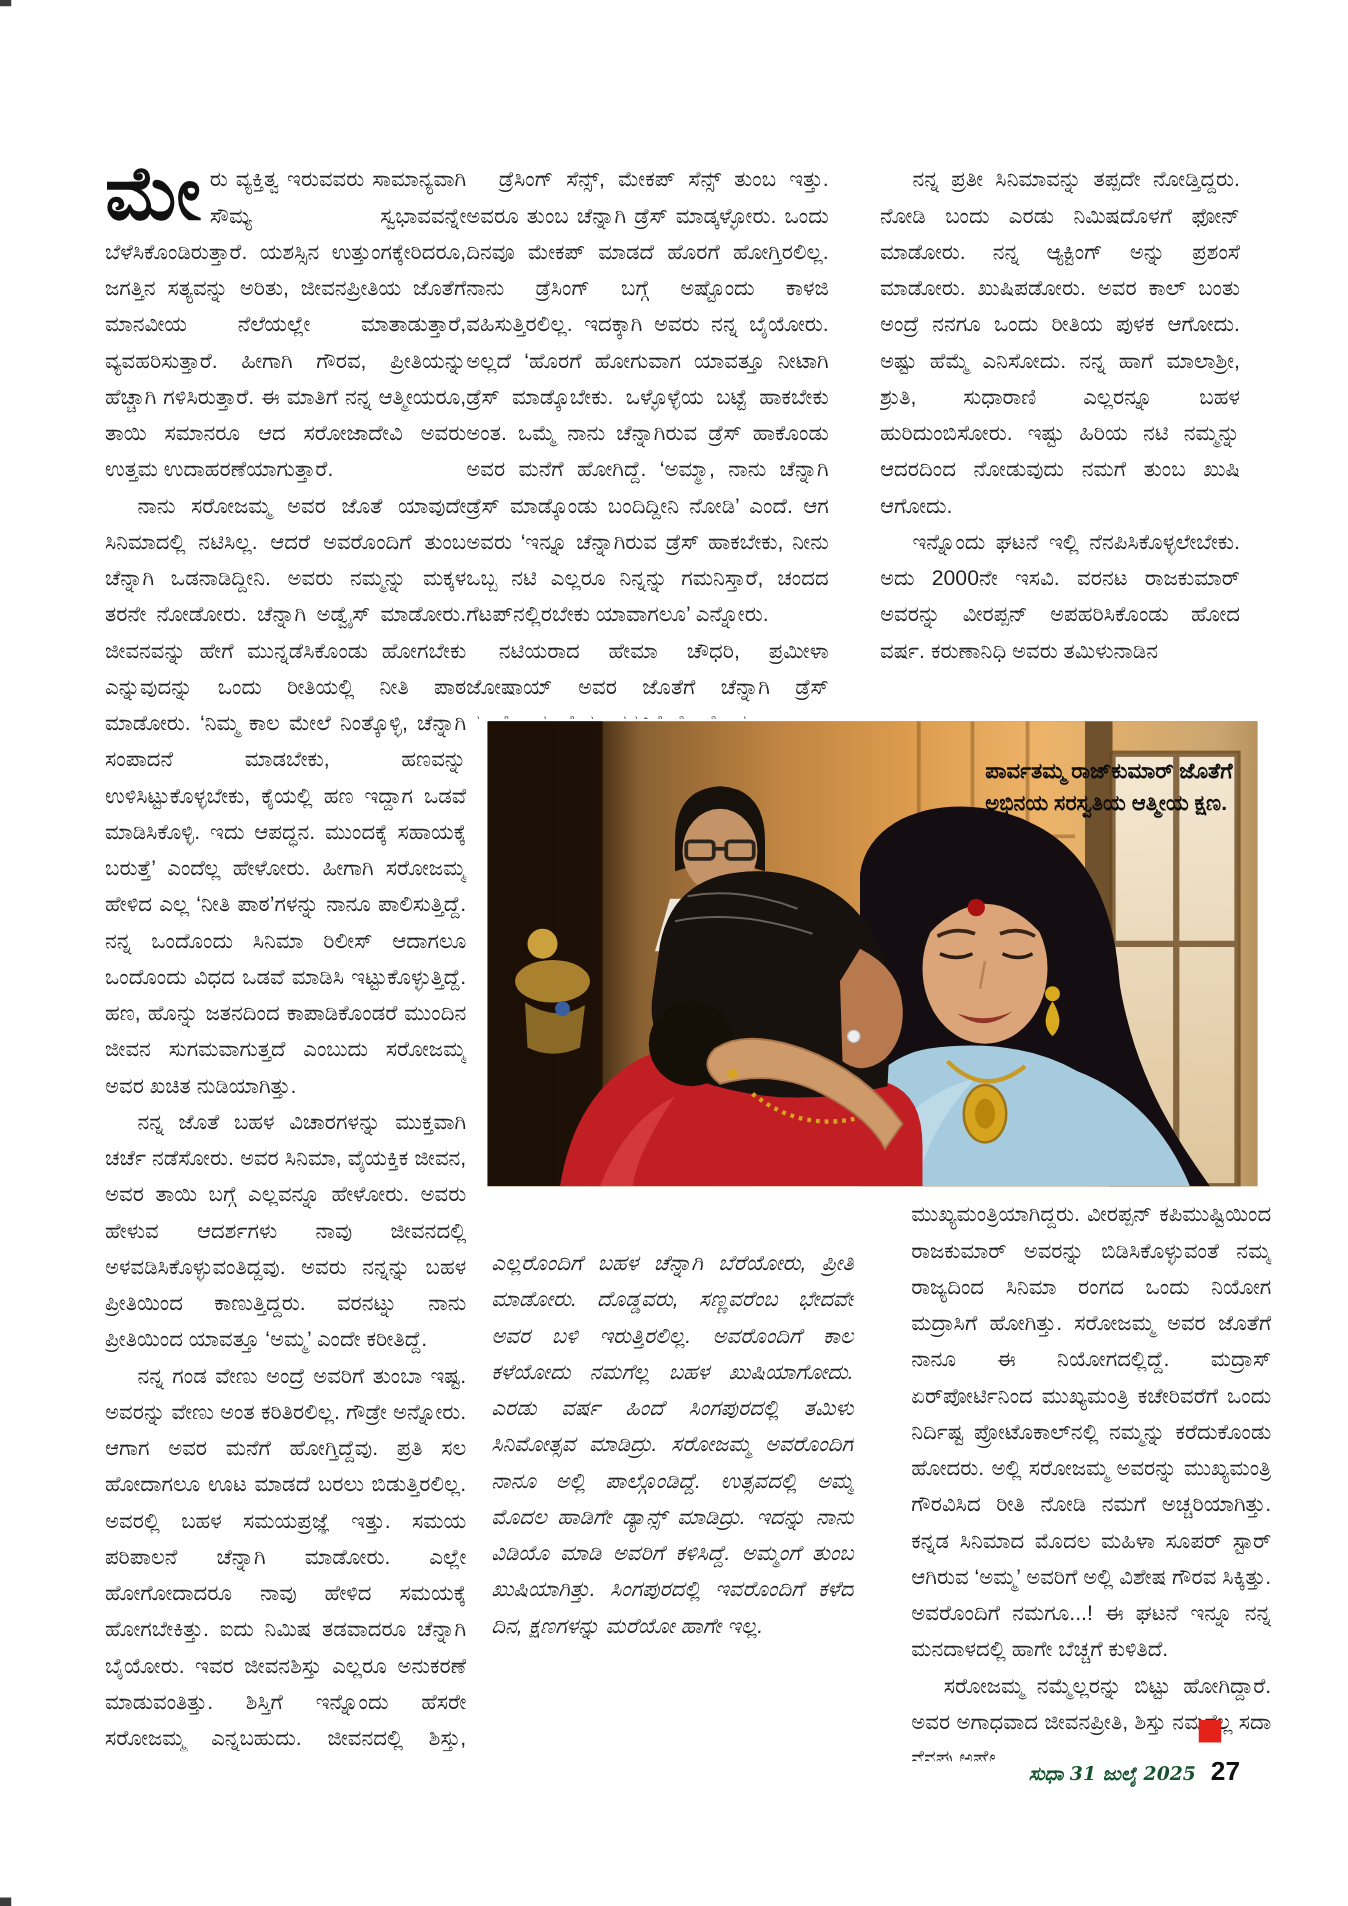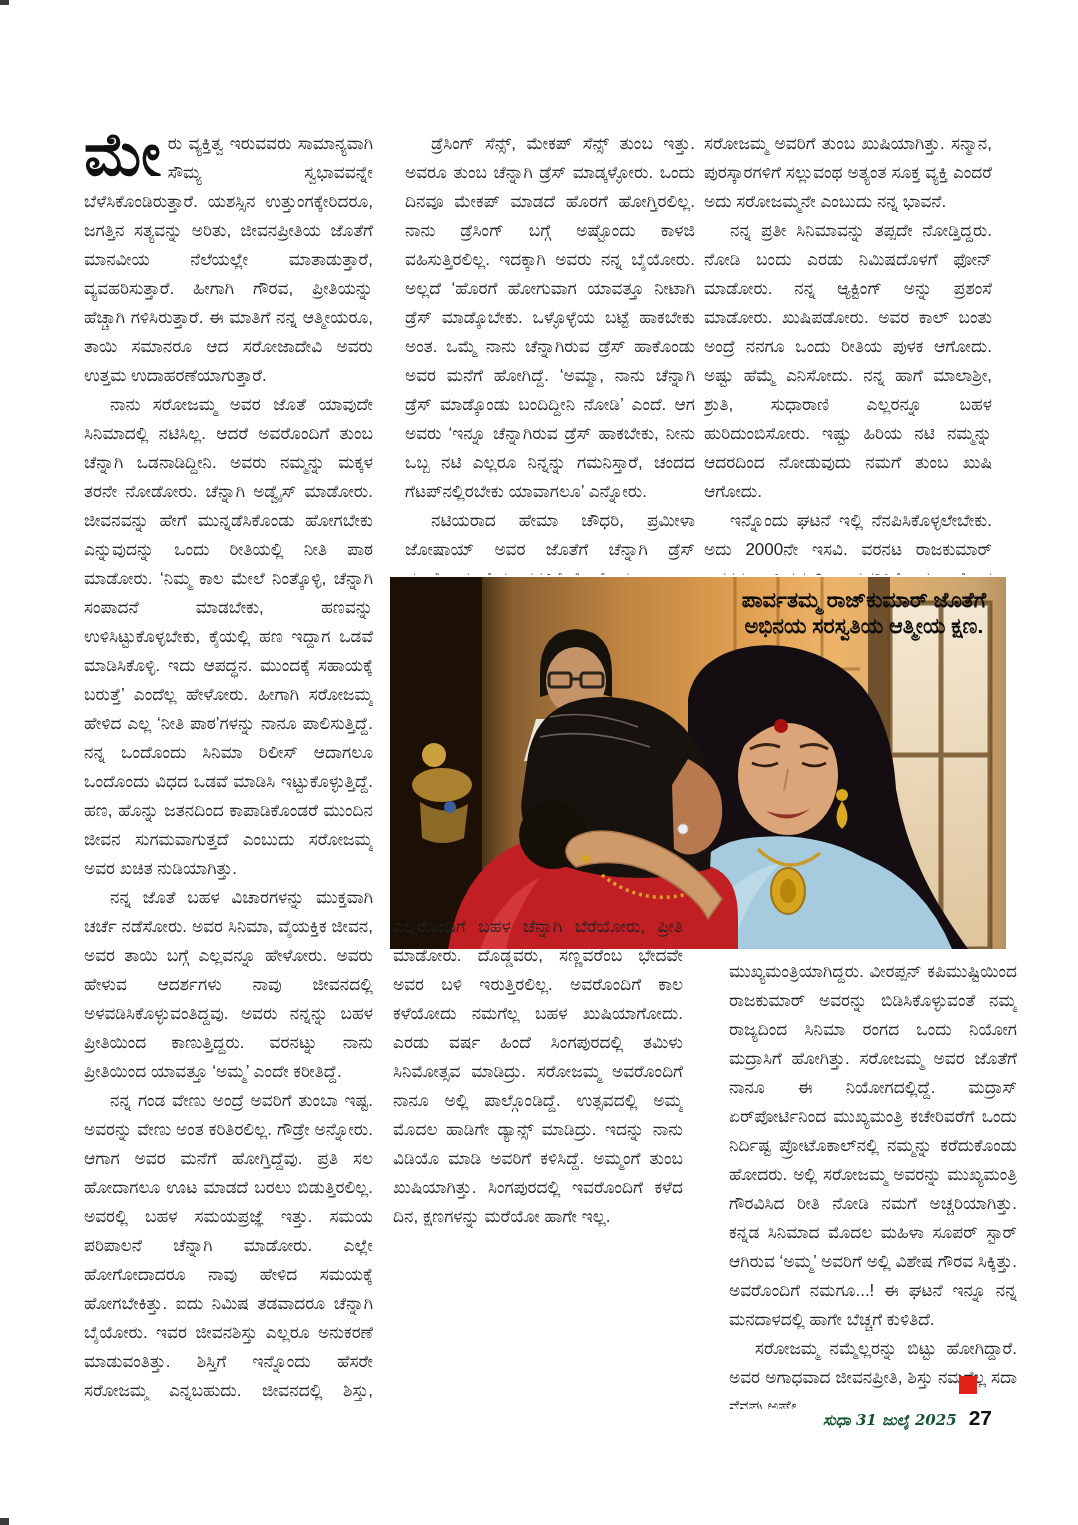--- a/index.html
+++ b/index.html
@@ -1,31 +1,31 @@
 <!DOCTYPE html>
 <html><head>
 <meta charset="utf-8">
 <style>
   html,body{margin:0;padding:0;background:#fff;}
   .page{position:relative;width:1078px;height:1525px;background:#ffffff;overflow:hidden;
         font-family:"Liberation Sans","DejaVu Sans",sans-serif;color:#222;}
   .col{position:absolute;text-align:justify;font-size:17px;line-height:29px;overflow:hidden;}
   #col1 {left:84px; top:129px; width:289px; height:1272px;}
-  #col2t{left:405px; top:129px; width:290px; height:446px;}
+  #col2t{left:373px; top:129px; width:290px; height:446px;}
   #col3t{left:704px; top:129px; width:288px; height:446px;}
-  #col2b{left:393px; top:912px; width:290px; height:512px;}
+  #col2b{left:393px; top:996px; width:290px; height:512px;font-style:italic;}
   #col3b{left:704px; top:957px; width:288px; height:452px;margin-left:25px;}
   p.para{margin:0;text-indent:26px;}
   p.noind{text-indent:0;}
   .dropcap{float:left;font-size:60px;line-height:46px;font-weight:bold;
            padding:3px 7px 0 0;color:#111;}
   .photo{position:absolute;left:390px;top:577px;width:616px;height:372px;background:#b98a4a;}
   .photo svg{display:block;}
-  .caption{position:absolute;right:20px;top:10px;text-align:center;font-weight:bold;
-           font-size:21px;line-height:26px;color:#0d0d0d;z-index:3;}
+  .caption{position:absolute;right:20px;top:27px;text-align:left;font-weight:bold;
+           font-size:17px;line-height:26px;color:#0d0d0d;z-index:3;}
   .footer{position:absolute;left:640px;top:1406px;width:352px;text-align:right;
           white-space:nowrap;}
   .issue{font-style:italic;font-family:"DejaVu Serif","Liberation Serif",serif;
          font-size:15px;font-weight:bold;color:#14532d;}
   .pagenum{font-weight:bold;font-size:21px;margin-left:12px;color:#111;margin-top:40px;}
   .endmark{position:absolute;left:959px;top:1376px;width:18px;height:18px;}
   .regmark{position:absolute;background:#3c3c3c;}
   #regtop{left:0;top:0;width:9px;height:5px;}
   #regbot{left:0;top:1518px;width:9px;height:7px;}
 </style>
@@ -45,21 +45,20 @@
     <p class="para">ನನ್ನ ಜೊತೆ ಬಹಳ ವಿಚಾರಗಳನ್ನು ಮುಕ್ತವಾಗಿ ಚರ್ಚೆ ನಡೆಸೋರು. ಅವರ ಸಿನಿಮಾ, ವೈಯಕ್ತಿಕ ಜೀವನ, ಅವರ ತಾಯಿ ಬಗ್ಗೆ ಎಲ್ಲವನ್ನೂ ಹೇಳೋರು. ಅವರು ಹೇಳುವ ಆದರ್ಶಗಳು ನಾವು ಜೀವನದಲ್ಲಿ ಅಳವಡಿಸಿಕೊಳ್ಳುವಂತಿದ್ದವು. ಅವರು ನನ್ನನ್ನು ಬಹಳ ಪ್ರೀತಿಯಿಂದ ಕಾಣುತ್ತಿದ್ದರು. ವರನಟ್ನು ನಾನು ಪ್ರೀತಿಯಿಂದ ಯಾವತ್ತೂ ‘ಅಮ್ಮ’ ಎಂದೇ ಕರೀತಿದ್ದೆ.</p>
     <p class="para">ನನ್ನ ಗಂಡ ವೇಣು ಅಂದ್ರೆ ಅವರಿಗೆ ತುಂಬಾ ಇಷ್ಟ. ಅವರನ್ನು ವೇಣು ಅಂತ ಕರಿತಿರಲಿಲ್ಲ. ಗೌಡ್ರೇ ಅನ್ನೋರು. ಆಗಾಗ ಅವರ ಮನೆಗೆ ಹೋಗ್ತಿದ್ದೆವು. ಪ್ರತಿ ಸಲ ಹೋದಾಗಲೂ ಊಟ ಮಾಡದೆ ಬರಲು ಬಿಡುತ್ತಿರಲಿಲ್ಲ. ಅವರಲ್ಲಿ ಬಹಳ ಸಮಯಪ್ರಜ್ಞೆ ಇತ್ತು. ಸಮಯ ಪರಿಪಾಲನೆ ಚೆನ್ನಾಗಿ ಮಾಡೋರು. ಎಲ್ಲೇ ಹೋಗೋದಾದರೂ ನಾವು ಹೇಳಿದ ಸಮಯಕ್ಕೆ ಹೋಗಬೇಕಿತ್ತು. ಐದು ನಿಮಿಷ ತಡವಾದರೂ ಚೆನ್ನಾಗಿ ಬೈಯೋರು. ಇವರ ಜೀವನಶಿಸ್ತು ಎಲ್ಲರೂ ಅನುಕರಣೆ ಮಾಡುವಂತಿತ್ತು. ಶಿಸ್ತಿಗೆ ಇನ್ನೊಂದು ಹೆಸರೇ ಸರೋಜಮ್ಮ ಎನ್ನಬಹುದು. ಜೀವನದಲ್ಲಿ ಶಿಸ್ತು, ಸಮಯ ಪಾಲನೆಯಲ್ಲಿ ಇರಬಹುದು, ಕೆಲಸದಲ್ಲಿ ಇರಬಹುದು, ಆ್ಯಕ್ಟಿಂಗ್‌ನಲ್ಲಿ ಆಗಿರಬಹುದು. ಇವರ ಬದುಕೇ ಒಂದು ರೀತಿಯ ‘ಡಿಸಿಪ್ಲಿನ್ನು’ ಎನ್ನಬಹುದು.</p>
   </div>
 
   <div class="col" id="col2t">
     <p class="para">ಡ್ರೆಸಿಂಗ್ ಸೆನ್ಸ್, ಮೇಕಪ್ ಸೆನ್ಸ್ ತುಂಬ ಇತ್ತು. ಅವರೂ ತುಂಬ ಚೆನ್ನಾಗಿ ಡ್ರೆಸ್ ಮಾಡ್ಕಳ್ಳೋರು. ಒಂದು ದಿನವೂ ಮೇಕಪ್ ಮಾಡದೆ ಹೊರಗೆ ಹೋಗ್ತಿರಲಿಲ್ಲ. ನಾನು ಡ್ರೆಸಿಂಗ್ ಬಗ್ಗೆ ಅಷ್ಟೊಂದು ಕಾಳಜಿ ವಹಿಸುತ್ತಿರಲಿಲ್ಲ. ಇದಕ್ಕಾಗಿ ಅವರು ನನ್ನ ಬೈಯೋರು. ಅಲ್ಲದೆ ‘ಹೊರಗೆ ಹೋಗುವಾಗ ಯಾವತ್ತೂ ನೀಟಾಗಿ ಡ್ರೆಸ್ ಮಾಡ್ಕೊಬೇಕು. ಒಳ್ಳೊಳ್ಳೆಯ ಬಟ್ಟೆ ಹಾಕಬೇಕು ಅಂತ. ಒಮ್ಮೆ ನಾನು ಚೆನ್ನಾಗಿರುವ ಡ್ರೆಸ್ ಹಾಕೊಂಡು ಅವರ ಮನೆಗೆ ಹೋಗಿದ್ದೆ. ‘ಅಮ್ಮಾ, ನಾನು ಚೆನ್ನಾಗಿ ಡ್ರೆಸ್ ಮಾಡ್ಕೊಂಡು ಬಂದಿದ್ದೀನಿ ನೋಡಿ’ ಎಂದೆ. ಆಗ ಅವರು ‘ಇನ್ನೂ ಚೆನ್ನಾಗಿರುವ ಡ್ರೆಸ್ ಹಾಕಬೇಕು, ನೀನು ಒಬ್ಬ ನಟಿ ಎಲ್ಲರೂ ನಿನ್ನನ್ನು ಗಮನಿಸ್ತಾರೆ, ಚಂದದ ಗೆಟಪ್‌ನಲ್ಲಿರಬೇಕು ಯಾವಾಗಲೂ’ ಎನ್ನೋರು.</p>
     <p class="para">ನಟಿಯರಾದ ಹೇಮಾ ಚೌಧರಿ, ಪ್ರಮೀಳಾ ಜೋಷಾಯ್ ಅವರ ಜೊತೆಗೆ ಚೆನ್ನಾಗಿ ಡ್ರೆಸ್ ಮಾಡ್ಕೊಂಡು ದೇವಸ್ಥಾನಗಳಿಗೆ ಹೋಗೋರು.</p>
   </div>
 
   <div class="col" id="col3t">
-    <p class="para noind">ಸರೋಜಮ್ಮ ಅವರಿಗೆ ತುಂಬ ಖುಷಿಯಾಗಿತ್ತು. ಸನ್ಮಾನ, ಪುರಸ್ಕಾರಗಳಿಗೆ ಸಲ್ಲುವಂಥ ಅತ್ಯಂತ ಸೂಕ್ತ ವ್ಯಕ್ತಿ ಎಂದರೆ ಅದು ಸರೋಜಮ್ಮನೇ ಎಂಬುದು ನನ್ನ ಭಾವನೆ.</p>
     <p class="para">ನನ್ನ ಪ್ರತೀ ಸಿನಿಮಾವನ್ನು ತಪ್ಪದೇ ನೋಡ್ತಿದ್ದರು. ನೋಡಿ ಬಂದು ಎರಡು ನಿಮಿಷದೊಳಗೆ ಫೋನ್ ಮಾಡೋರು. ನನ್ನ ಆ್ಯಕ್ಟಿಂಗ್ ಅನ್ನು ಪ್ರಶಂಸೆ ಮಾಡೋರು. ಖುಷಿಪಡೋರು. ಅವರ ಕಾಲ್ ಬಂತು ಅಂದ್ರೆ ನನಗೂ ಒಂದು ರೀತಿಯ ಪುಳಕ ಆಗೋದು. ಅಷ್ಟು ಹೆಮ್ಮೆ ಎನಿಸೋದು. ನನ್ನ ಹಾಗೆ ಮಾಲಾಶ್ರೀ, ಶ್ರುತಿ, ಸುಧಾರಾಣಿ ಎಲ್ಲರನ್ನೂ ಬಹಳ ಹುರಿದುಂಬಿಸೋರು. ಇಷ್ಟು ಹಿರಿಯ ನಟಿ ನಮ್ಮನ್ನು ಆದರದಿಂದ ನೋಡುವುದು ನಮಗೆ ತುಂಬ ಖುಷಿ ಆಗೋದು.</p>
     <p class="para">ಇನ್ನೊಂದು ಘಟನೆ ಇಲ್ಲಿ ನೆನಪಿಸಿಕೊಳ್ಳಲೇಬೇಕು. ಅದು 2000ನೇ ಇಸವಿ. ವರನಟ ರಾಜಕುಮಾರ್ ಅವರನ್ನು ವೀರಪ್ಪನ್ ಅಪಹರಿಸಿಕೊಂಡು ಹೋದ ವರ್ಷ. ಕರುಣಾನಿಧಿ ಅವರು ತಮಿಳುನಾಡಿನ</p>
   </div>
 
   <div class="photo">
     <div class="caption">
       <div>ಪಾರ್ವತಮ್ಮ ರಾಜ್‌ಕುಮಾರ್ ಜೊತೆಗೆ</div>
       <div>ಅಭಿನಯ ಸರಸ್ವತಿಯ ಆತ್ಮೀಯ ಕ್ಷಣ.</div>
     </div>
     <svg width="616" height="372" viewBox="0 0 616 372">

